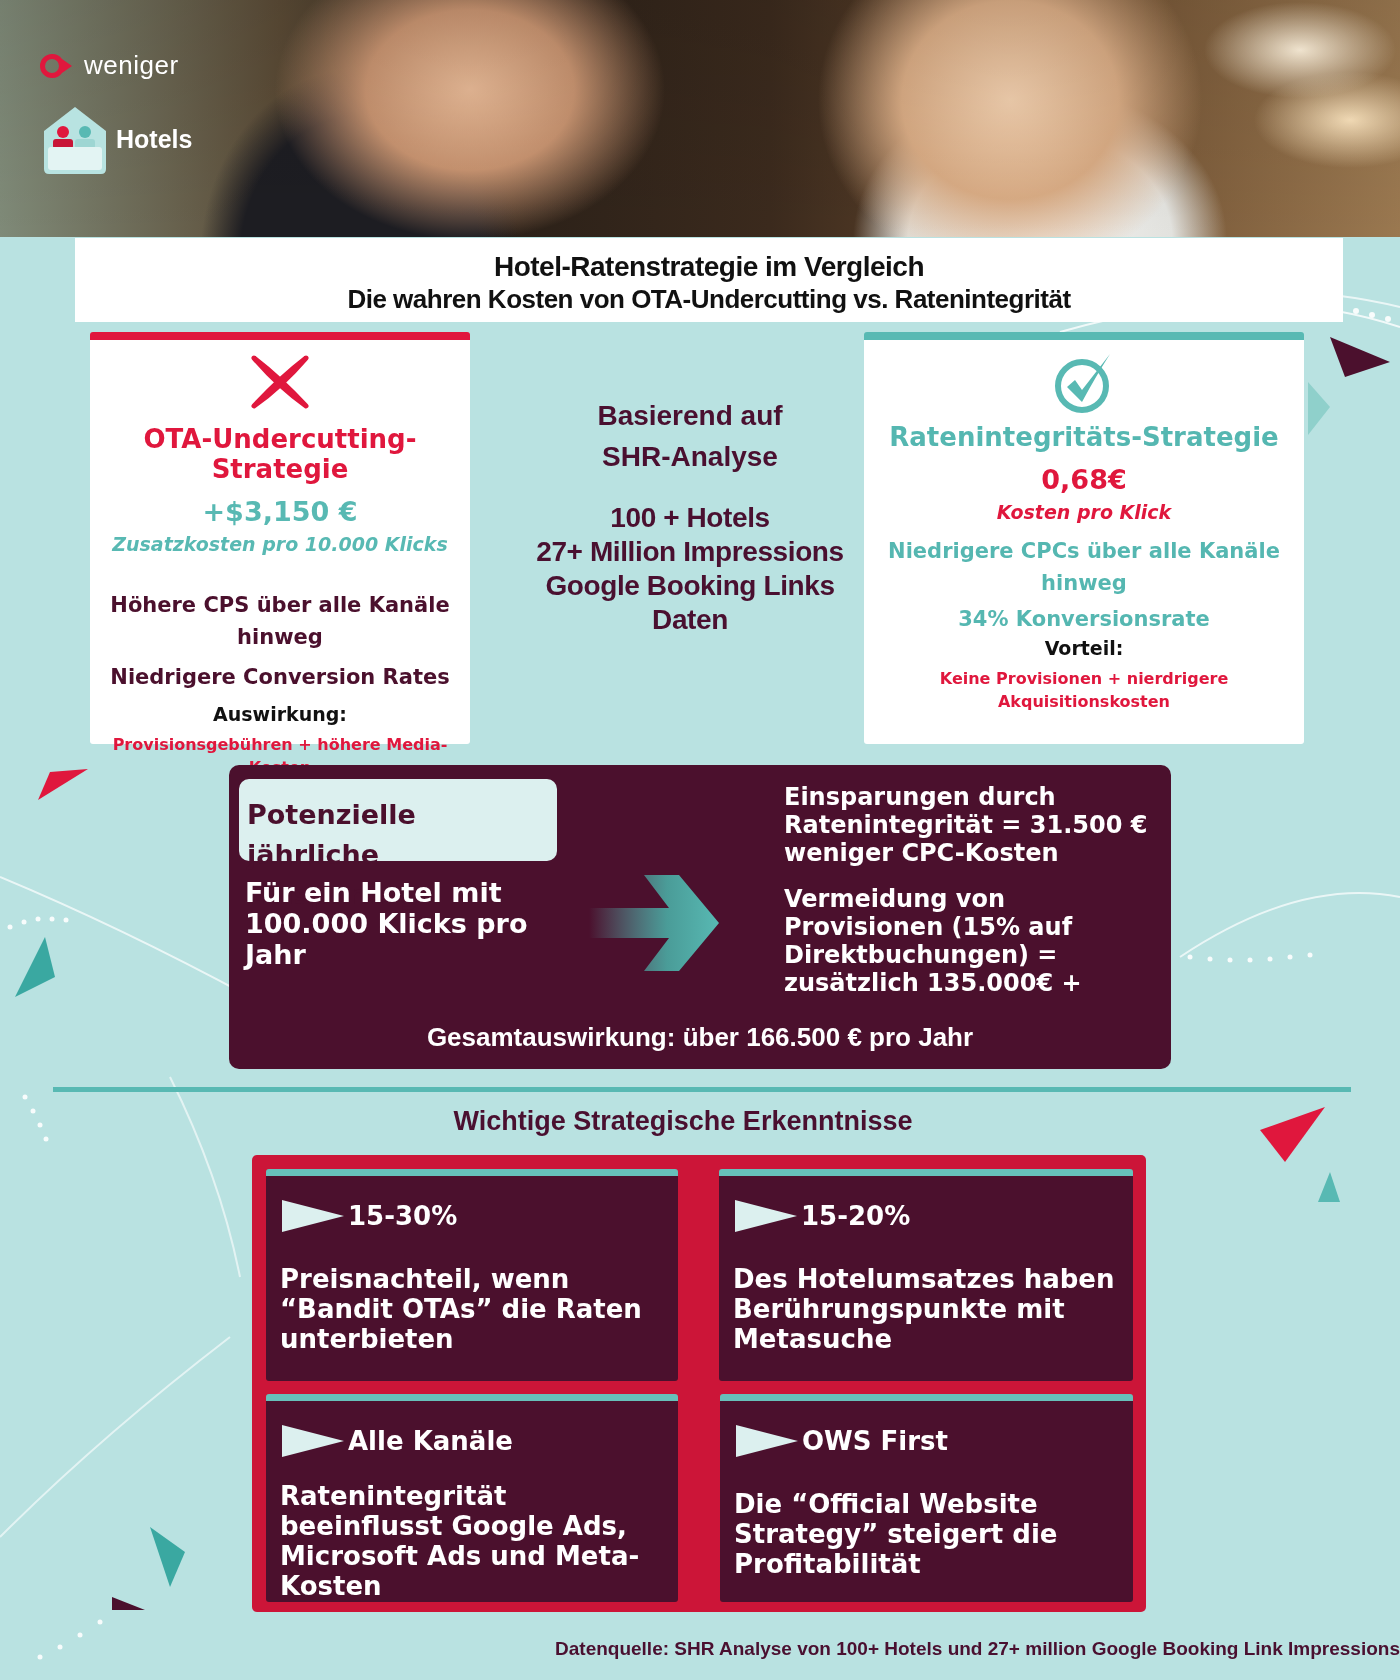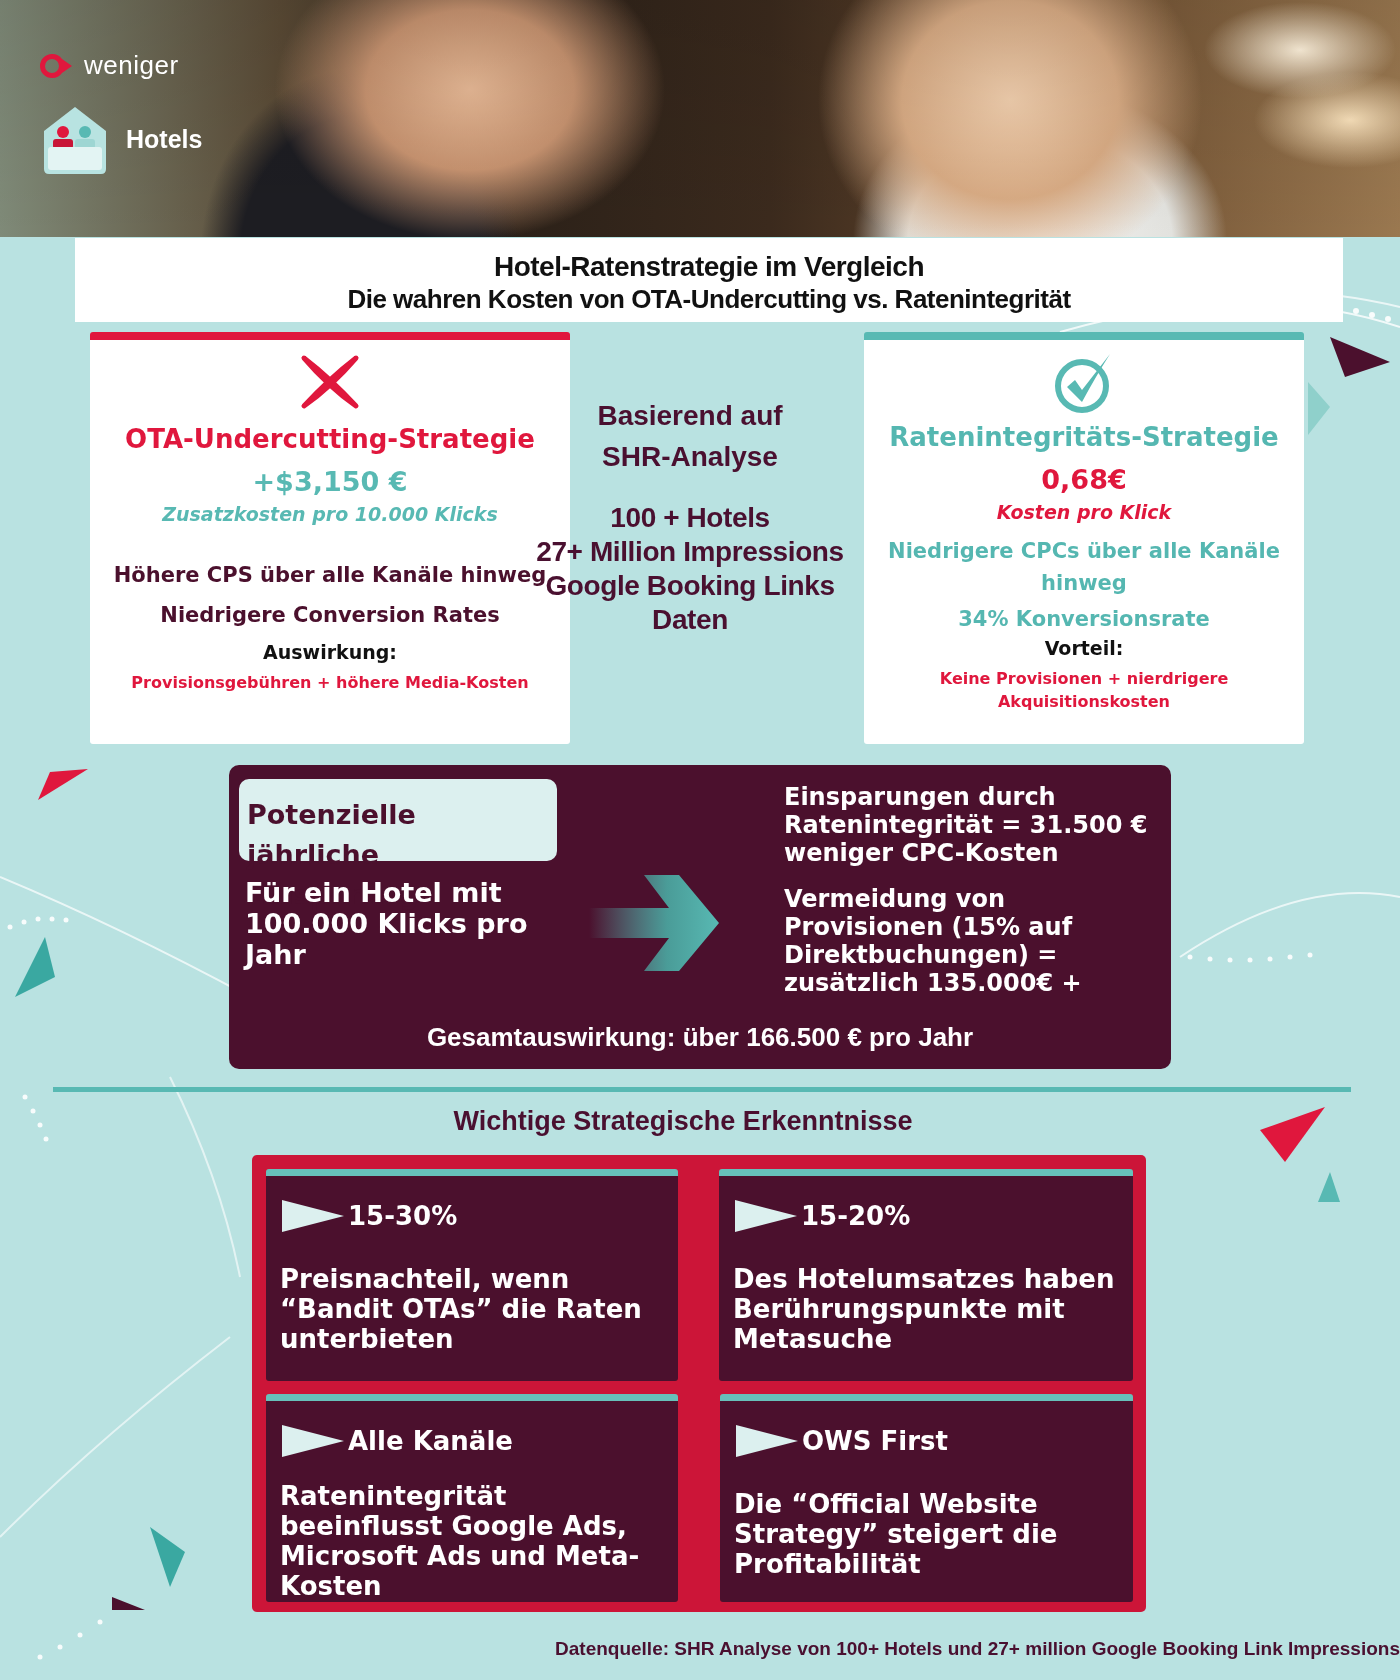--- a/index.html
+++ b/index.html
@@ -18,36 +18,36 @@
       radial-gradient(ellipse 120px 60px at 1300px 50px, #fff2dc 0%, rgba(255,220,170,0) 80%),
       radial-gradient(ellipse 120px 60px at 1350px 120px, #f9e1bb 0%, rgba(255,220,170,0) 80%),
       radial-gradient(ellipse 200px 240px at 360px 260px, #1d1d22 0%, #1d1d22 60%, rgba(20,20,25,0) 80%),
       radial-gradient(ellipse 220px 180px at 1040px 240px, #f4f4f2 0%, #e2e2de 60%, rgba(230,230,230,0) 85%),
       linear-gradient(90deg, #7f8a78 0%, #5a4a35 20%, #2a2018 35%, #3b2a1d 55%, #6a4b2e 75%, #9a7850 100%);
   }
   .hero .shade { position:absolute; inset:0; background: linear-gradient(180deg, rgba(0,0,0,0.08), rgba(0,0,0,0)); }
   .brand { position: absolute; left: 38px; top: 50px; display: flex; align-items: center; gap: 10px; }
   .brand-mark { width: 36px; height: 30px; position: relative; }
   .brand-text { color: #fff; font-size: 26px; letter-spacing: 0.5px; font-family: "Liberation Sans", sans-serif; }
-  .hotels { position: absolute; left: 38px; top: 103px; display: flex; align-items: center; gap: 14px; }
+  .hotels { position: absolute; left: 38px; top: 103px; display: flex; align-items: center; gap: 4px; }
   .hotels-icon { width: 74px; height: 72px; }
   .hotels-label { color: #fff; font-size: 25px; font-weight: bold; font-family: "Liberation Sans", sans-serif; }
 
   .deco { position: absolute; }
   .title-box {
     position: absolute; left: 75px; top: 238px; width: 1268px; height: 84px;
     background: #fff; text-align: center; padding-top: 12px;
   }
   .title-box h1 { font-family: "Liberation Sans", sans-serif; font-size: 28px; font-weight: bold; color: #111; letter-spacing: -0.5px; line-height: 34px; }
   .title-box h2 { font-family: "Liberation Sans", sans-serif; font-size: 26px; font-weight: bold; color: #111; letter-spacing: -0.5px; line-height: 30px; }
 
   .card {
     position: absolute; background: #fff; text-align: center; border-radius: 3px;
   }
-  .card.left { left: 90px; top: 332px; width: 480px; height: 412px; border-top: 8px solid #e0173d; }
+  .card.left { left: 90px; top: 332px; width: 380px; height: 412px; border-top: 8px solid #e0173d; }
   .card.right { left: 864px; top: 332px; width: 440px; height: 412px; border-top: 8px solid #58b9b3; }
   .card .icon { margin: 10px auto 0; width: 64px; height: 64px; }
   .card .strat { font-weight: bold; font-size: 26px; margin-top: 6px; }
   .card.left .strat { color: #e0173d; }
   .card.right .strat { color: #55b7b1; margin-top: 4px; }
   .card .big { font-weight: bold; font-size: 27px; margin-top: 12px; }
   .card .sub { font-weight: bold; font-style: italic; font-size: 19px; margin-top: 6px; }
   .card .pt { font-weight: bold; font-size: 21px; margin-top: 12px; line-height: 32px; }
   .card .lab { font-weight: bold; font-size: 19px; color: #111; margin-top: 10px; }
   .card .impact { font-weight: bold; font-size: 16px; color: #e0173d; margin-top: 8px; line-height: 23px; }

